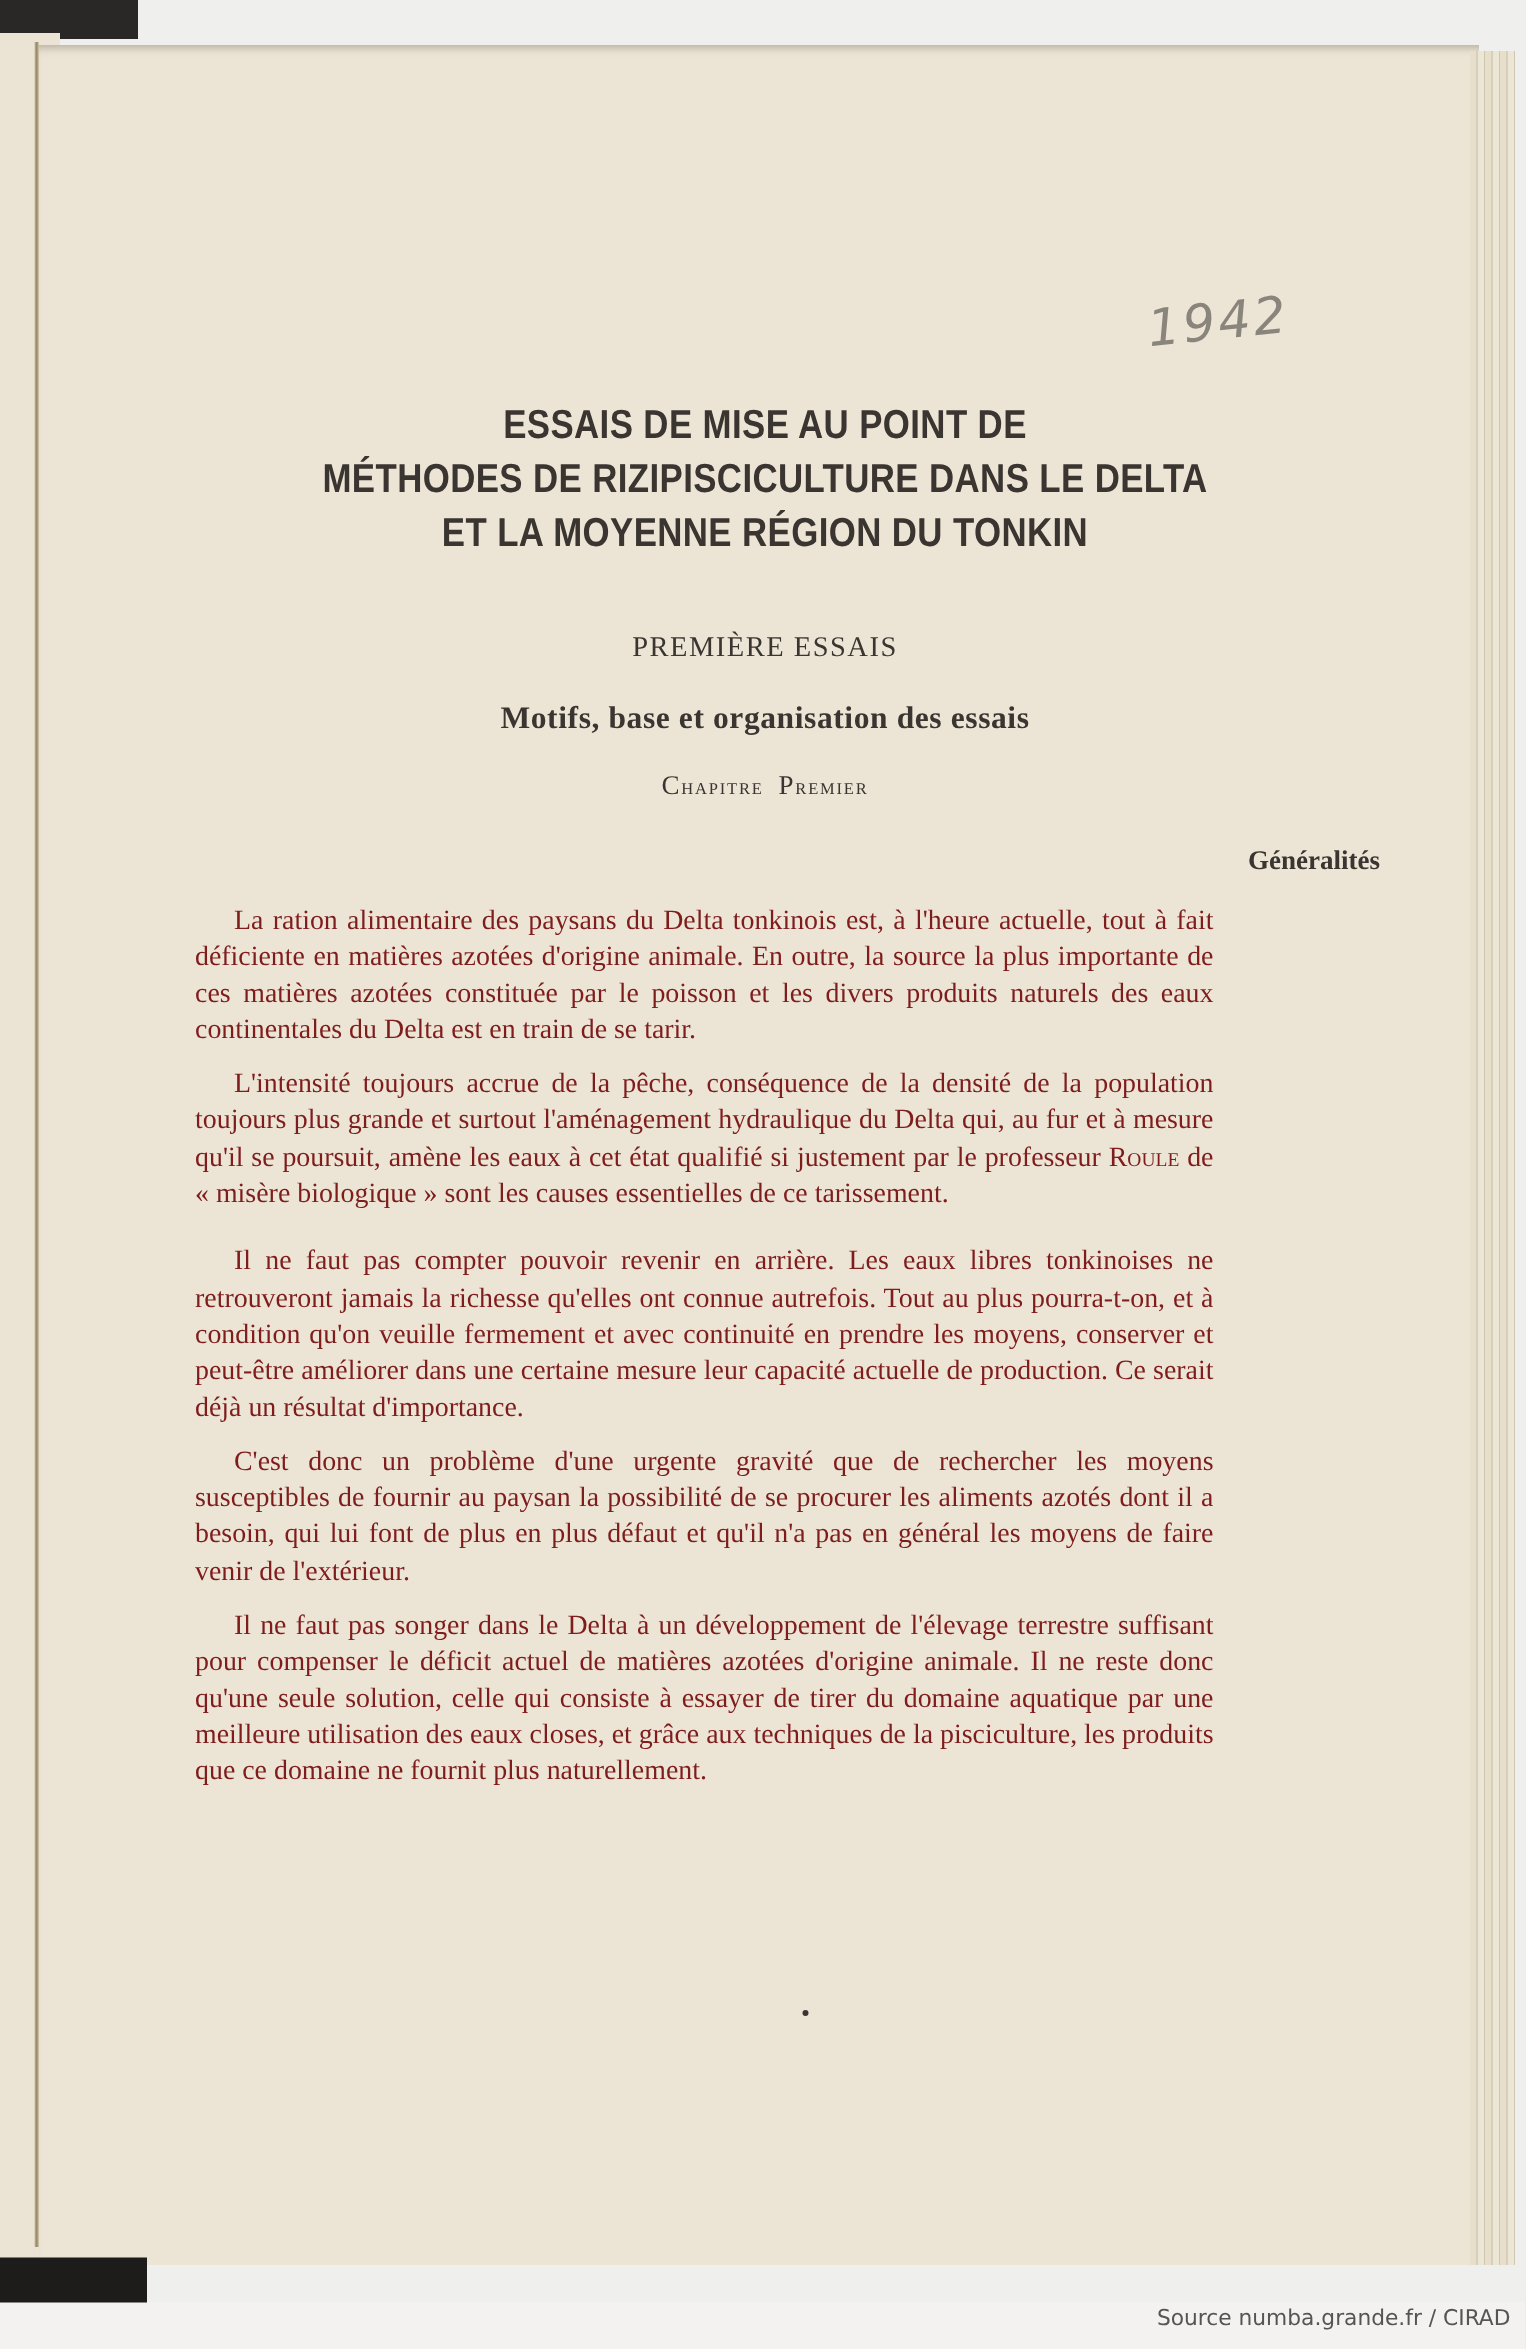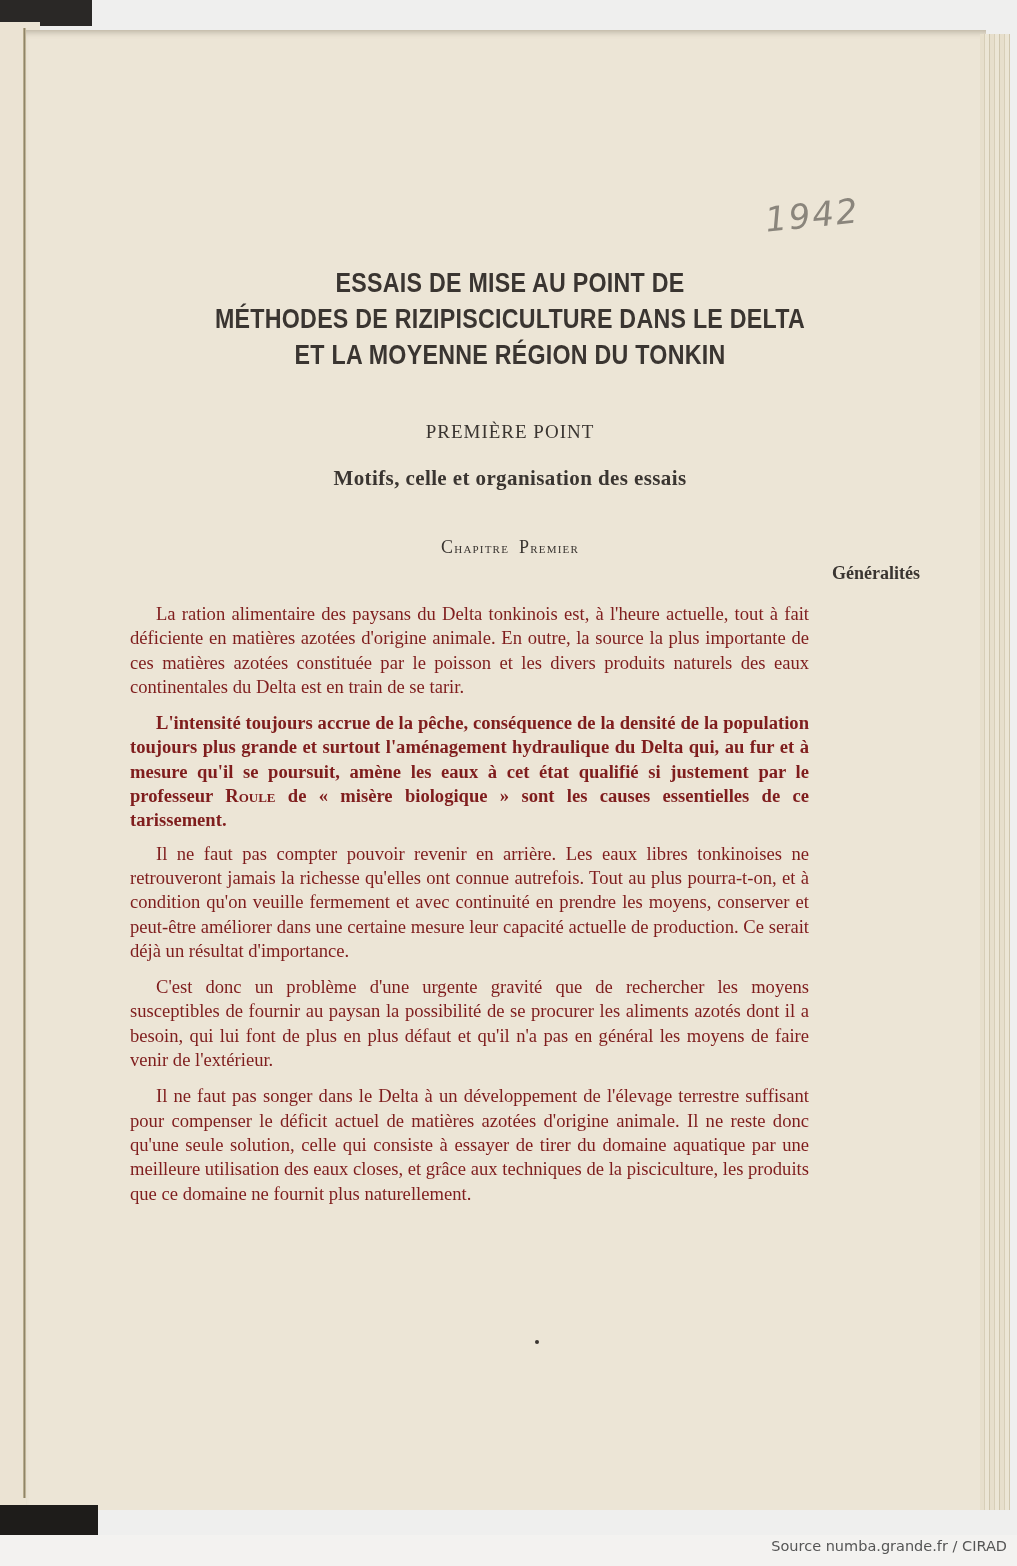--- a/index.html
+++ b/index.html
@@ -57,35 +57,35 @@
     }
     .part {
       position: absolute; left: 100px; top: 421px; width: 820px; text-align: center;
       font-size: 19px; color: #3a3531; letter-spacing: 1px;
     }
     .subtitle {
       position: absolute; left: 100px; top: 466px; width: 820px; text-align: center;
       font-size: 21px; font-weight: bold; color: #3a3531; letter-spacing: 0.4px;
     }
     .chapter {
-      position: absolute; left: 100px; top: 537px; width: 820px; text-align: center;
+      position: absolute; left: 100px; top: 513px; width: 820px; text-align: center;
       font-size: 15px; color: #3a3531; font-variant: small-caps; letter-spacing: 1.2px;
     }
     .chapter .cap { font-size: 18px; }
     .section {
       position: absolute; left: 100px; top: 563px; width: 820px; text-align: right;
       font-size: 18px; font-weight: bold; color: #3a3531;
     }
     .body-text {
       position: absolute; left: 130px; top: 602px; width: 679px;
       font-size: 18.6px; line-height: 24.3px; color: #7f1d1d;
       text-align: justify;
     }
     .body-text p { margin: 0 0 12px 0; text-indent: 26px; }
-    .body-text p.p2 { margin-bottom: 9px; font-weight: bold; }
+    .body-text p.p2 { margin-bottom: 21px; }
     .sc { font-variant: small-caps; }
     .dot {
       position: absolute; left: 535px; top: 1340px; width: 4px; height: 4px;
       background: #3a3531; border-radius: 50%;
     }
     .source {
       position: absolute; right: 10px; top: 1538px;
       font-family: "DejaVu Sans", sans-serif; font-size: 14.5px; color: #555;
     }
   </style>
@@ -102,22 +102,22 @@
 
 <div class="content">
   <div class="annotation">1942</div>
 
   <div class="title">
     <div>ESSAIS DE MISE AU POINT DE</div>
     <div>MÉTHODES DE RIZIPISCICULTURE DANS LE DELTA</div>
     <div>ET LA MOYENNE RÉGION DU TONKIN</div>
   </div>
 
-  <div class="part">PREMIÈRE POINT</div>
-  <div class="subtitle">Motifs, celle et organisation des essais</div>
+  <div class="part">PREMIÈRE ESSAIS</div>
+  <div class="subtitle">Motifs, base et organisation des essais</div>
 
   <div class="chapter">
     <span class="cap">C</span><span>hapitre</span>
     &nbsp;<span class="cap">P</span><span>remier</span>
   </div>
 
   <div class="section">Généralités</div>
 
   <div class="body-text">
     <p>La ration alimentaire des paysans du Delta tonkinois est, à l'heure actuelle, tout à fait déficiente en matières azotées d'origine animale. En outre, la source la plus importante de ces matières azotées constituée par le poisson et les divers produits naturels des eaux continentales du Delta est en train de se tarir.</p>

